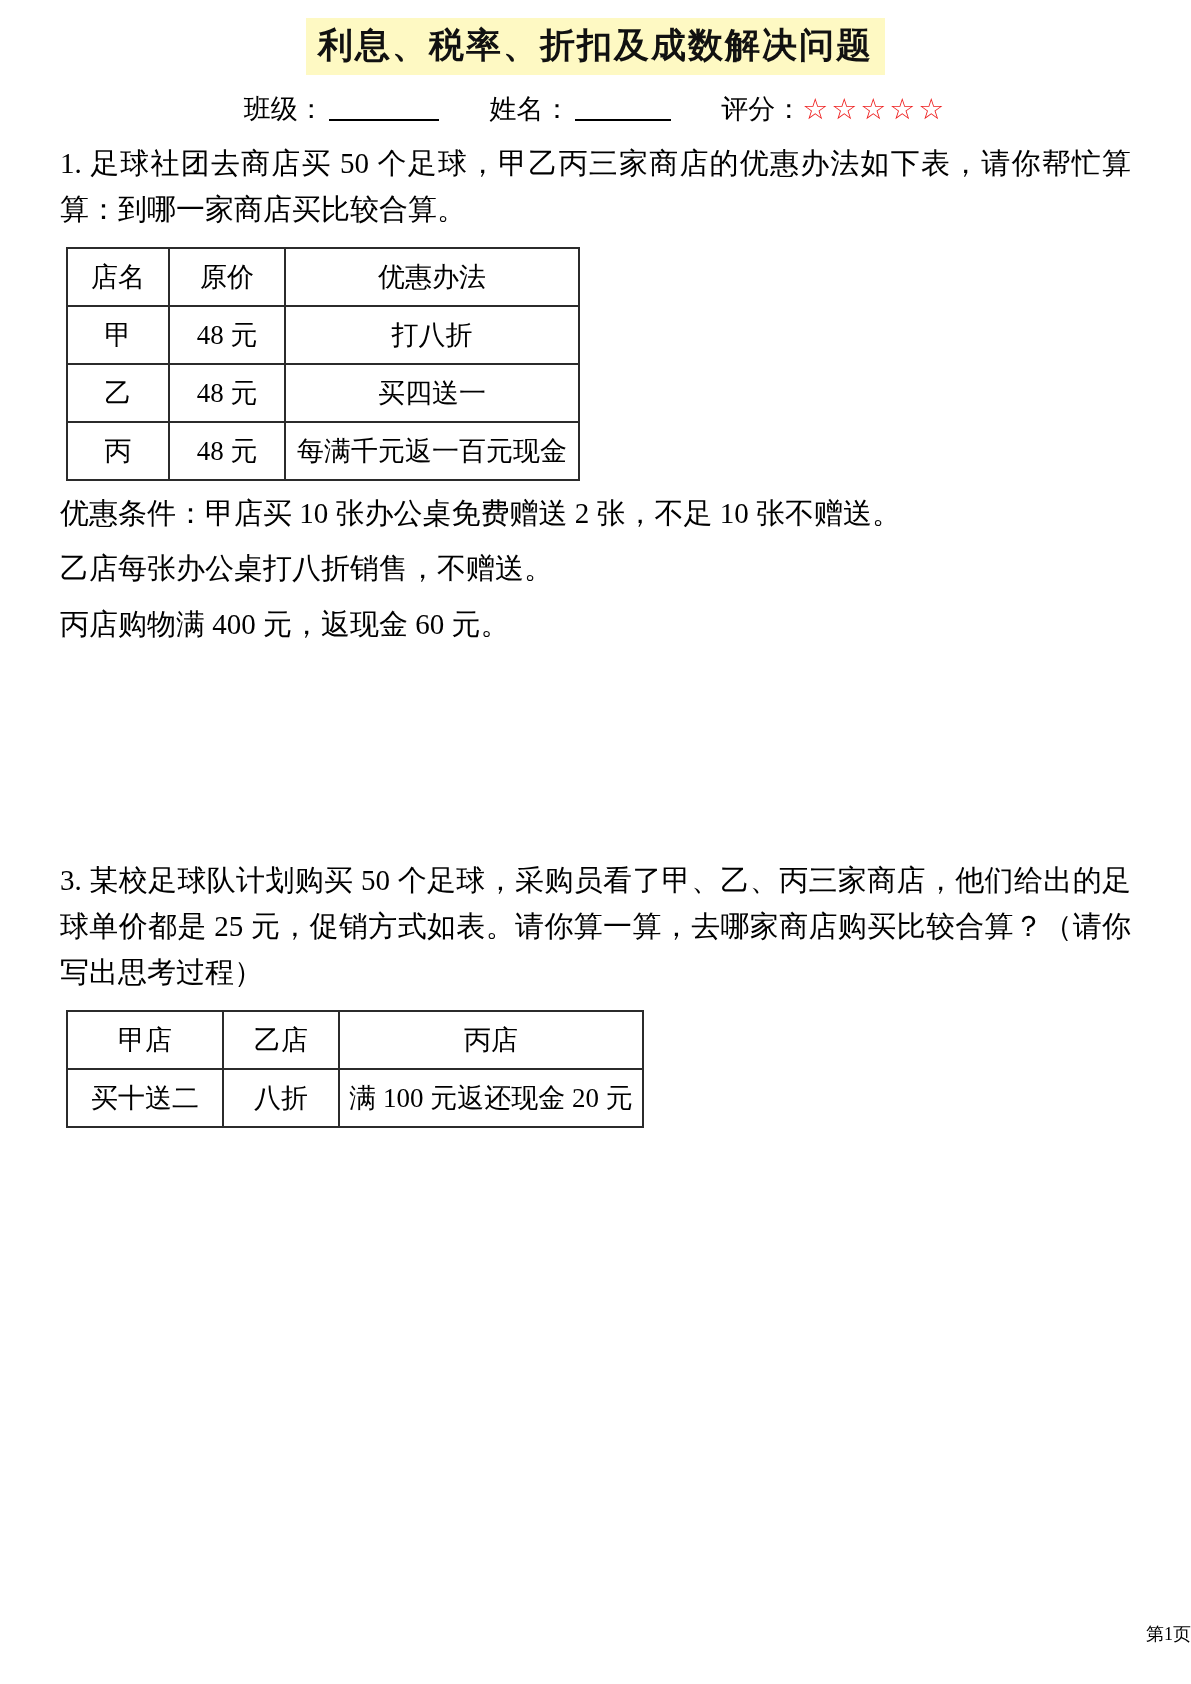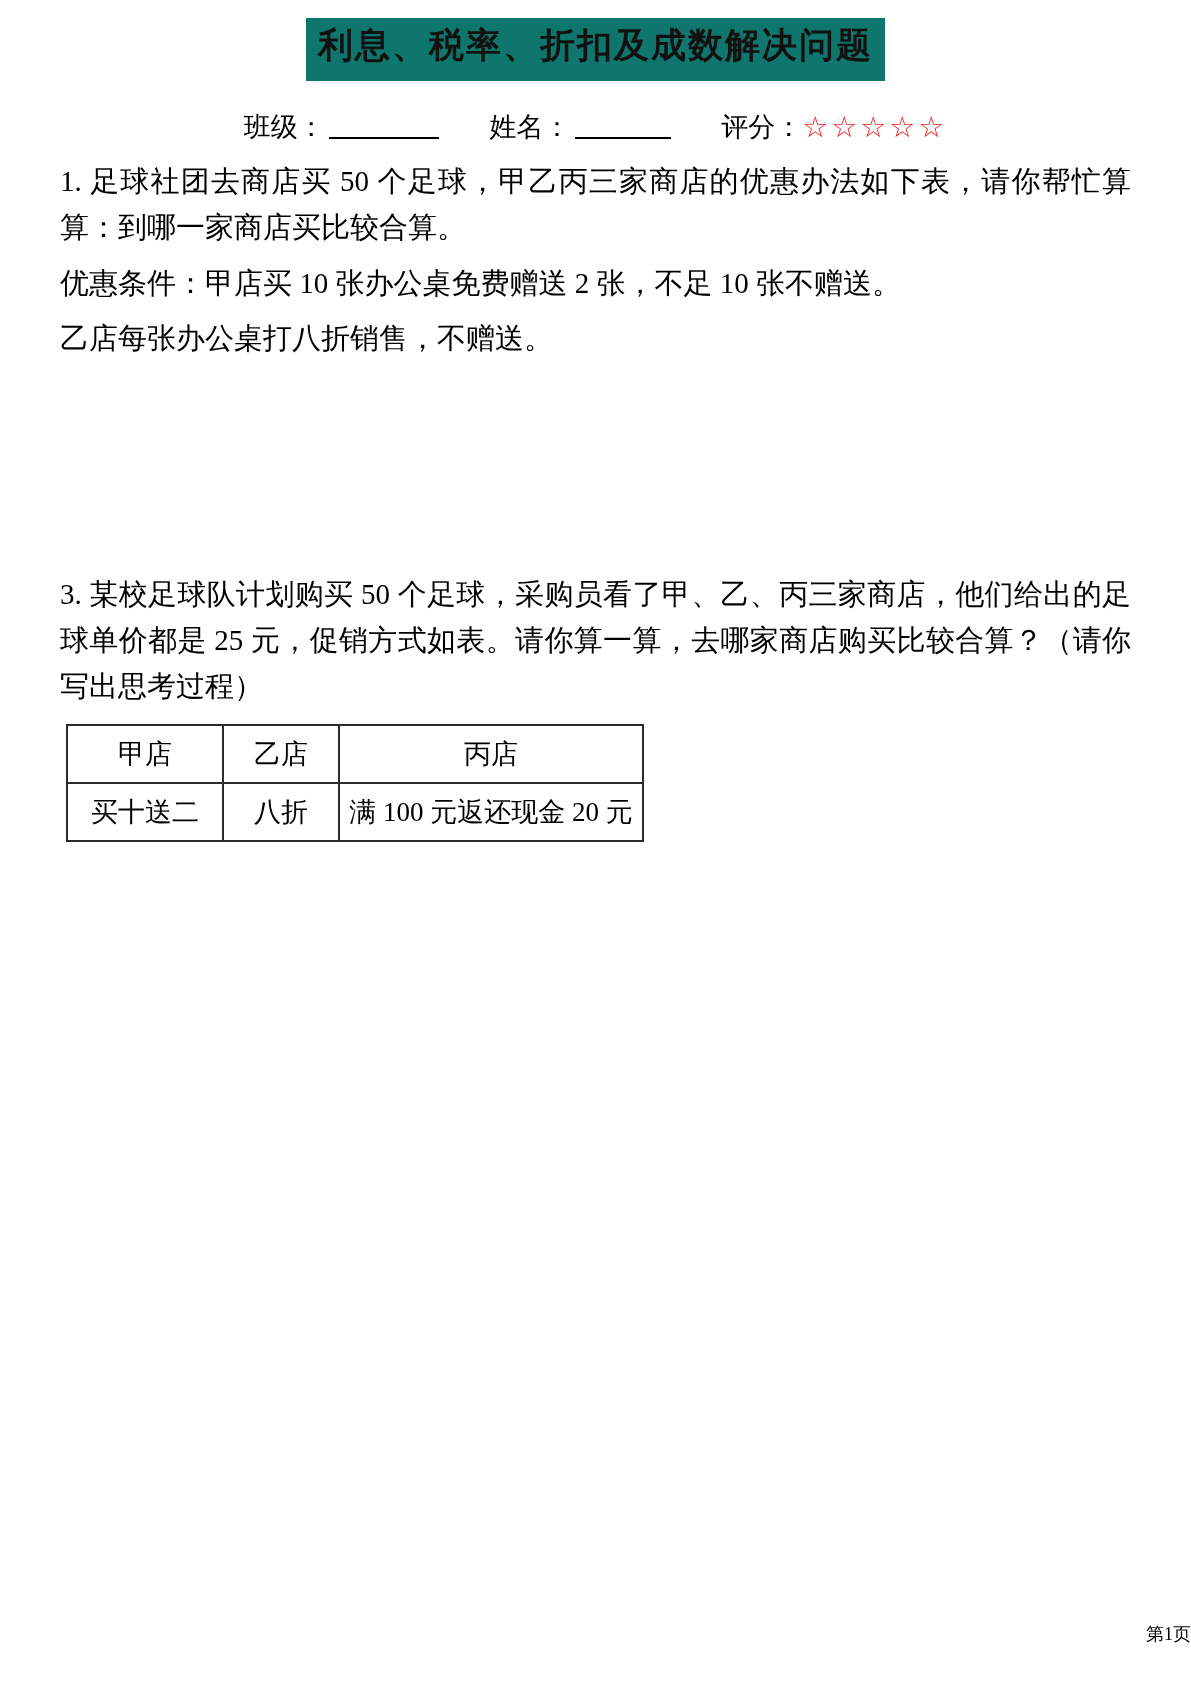--- a/index.html
+++ b/index.html
@@ -35,33 +35,33 @@
   }
   .title-black { color: #000000; }
   .title-red { color: #d91f11; }
 
   .subtitle-wrap {
     text-align: center;
     margin-top: 18px;
   }
   .subtitle {
     display: inline-block;
-    background: #0f766e;
+    background: #fef9c3;
     color: #111111;
     font-weight: bold;
     font-size: 35px;
-    padding: 4px 12px 12px 12px;
+    padding: 4px 12px 6px 12px;
     letter-spacing: 2px;
     white-space: nowrap;
     text-align: center;
   }
 
   
   .info-row {
-    margin-top: 28px;
+    margin-top: 16px;
     text-align: center;
     font-size: 27px;
     white-space: nowrap;
   }
   .info-item {
     display: inline-block;
     margin: 0 22px;
   }
   .blank-line {
     display: inline-block;
@@ -143,23 +143,50 @@
     <span class="info-item">
       <span>姓名：</span><span class="blank-line short"></span>
     </span>
     <span class="info-item">
       <span>评分：</span><span class="stars">☆☆☆☆☆</span>
     </span>
   </div>
 
   <div class="q">1. 足球社团去商店买 50 个足球，甲乙丙三家商店的优惠办法如下表，请你帮忙算算：到哪一家商店买比较合算。</div>
 
+  <table id="table-one">
+    <thead>
+      <tr>
+        <th class="col-name">店名</th>
+        <th class="col-price">原价</th>
+        <th class="col-offer">优惠办法</th>
+      </tr>
+    </thead>
+    <tbody>
+      <tr>
+        <td>甲</td>
+        <td>48 元</td>
+        <td>打八折</td>
+      </tr>
+      <tr>
+        <td>乙</td>
+        <td>48 元</td>
+        <td>买四送一</td>
+      </tr>
+      <tr>
+        <td>丙</td>
+        <td>48 元</td>
+        <td>每满千元返一百元现金</td>
+      </tr>
+    </tbody>
+  </table>
 
   <div class="q cond">优惠条件：甲店买 10 张办公桌免费赠送 2 张，不足 10 张不赠送。</div>
   <div class="q cond">乙店每张办公桌打八折销售，不赠送。</div>
+  <div class="q cond">丙店购物满 400 元，返现金 60 元。</div>
 
   <div class="spacer-answer"></div>
 
   <div class="q">3. 某校足球队计划购买 50 个足球，采购员看了甲、乙、丙三家商店，他们给出的足球单价都是 25 元，促销方式如表。请你算一算，去哪家商店购买比较合算？（请你写出思考过程）</div>
 
   <table id="table-two">
     <thead>
       <tr>
         <th class="c1">甲店</th>
         <th class="c2">乙店</th>

